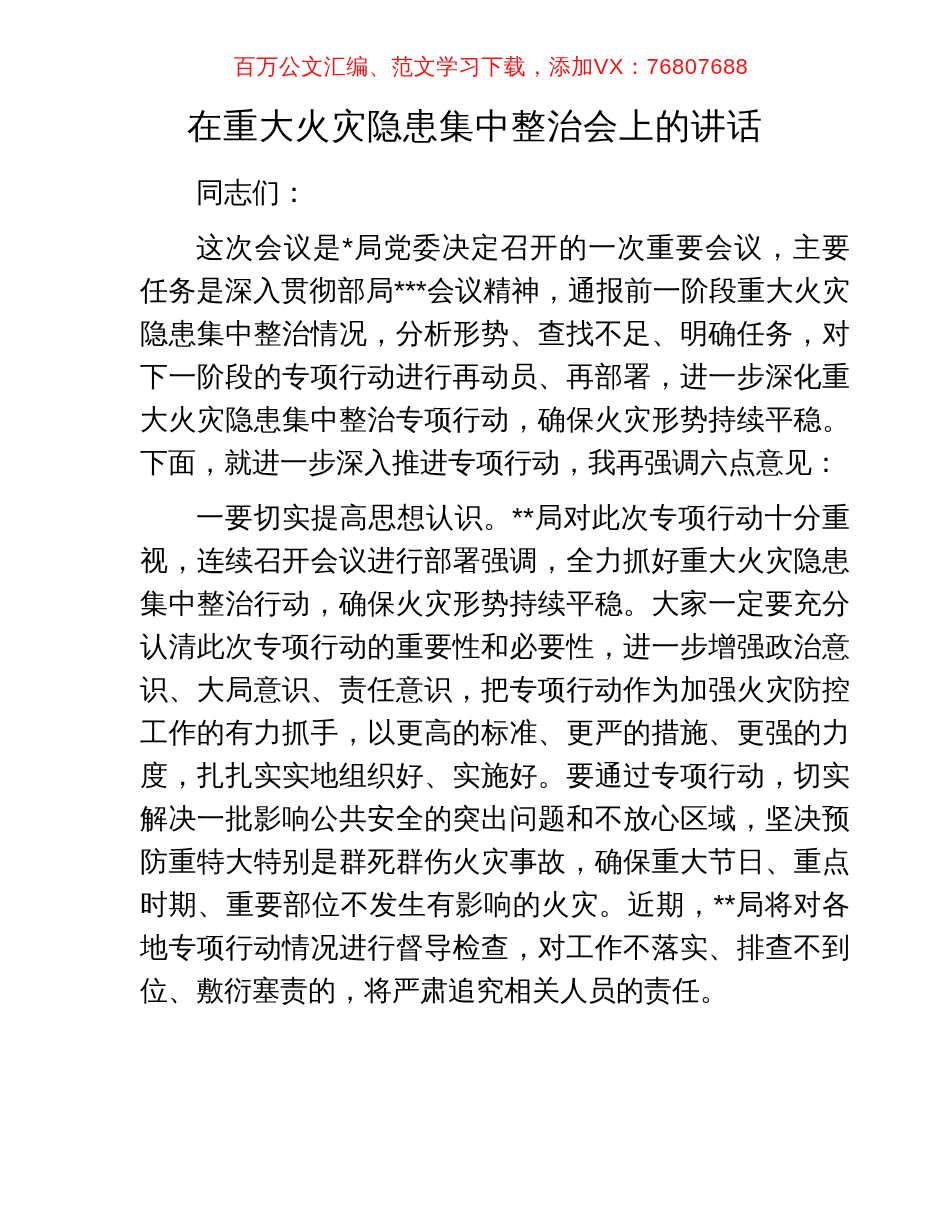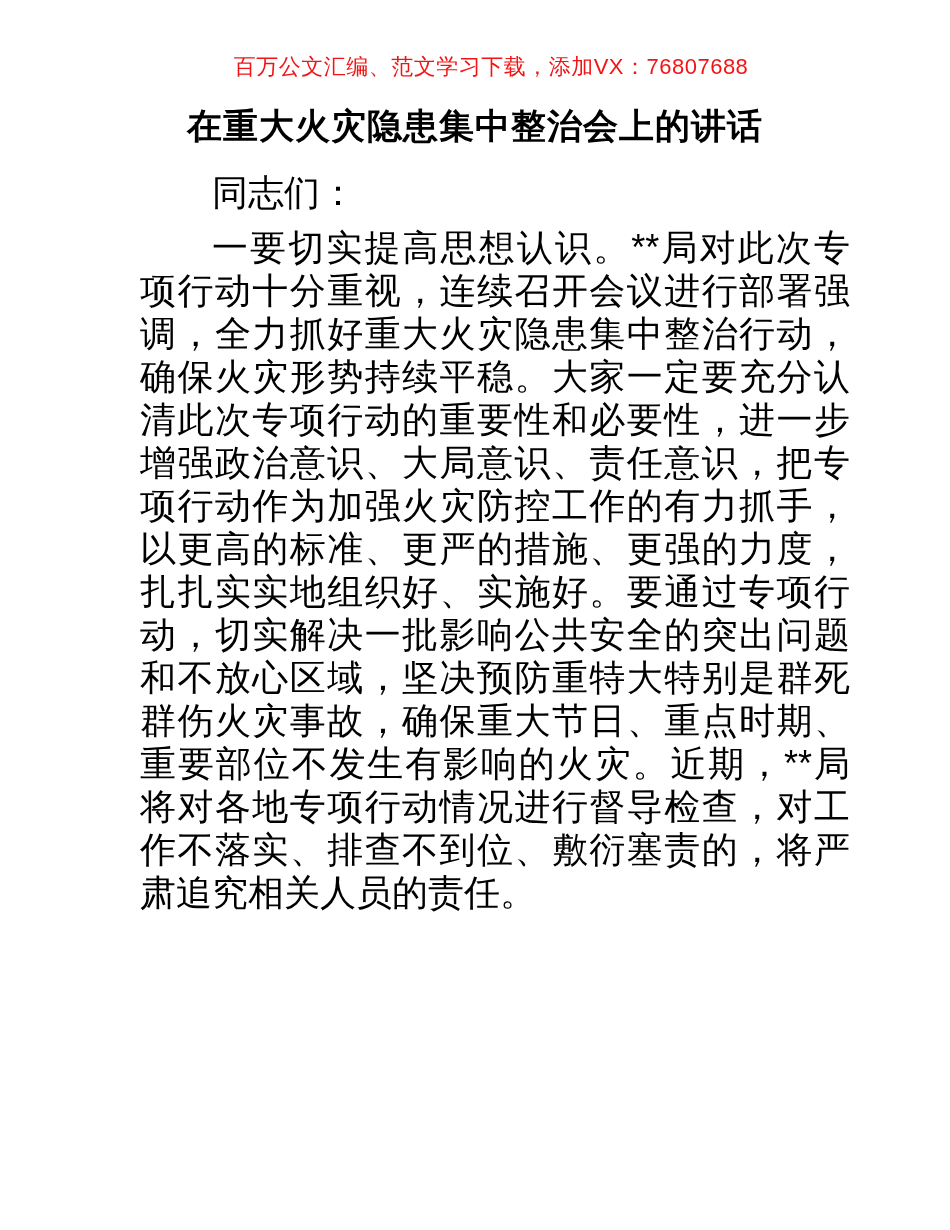--- a/index.html
+++ b/index.html
@@ -32,45 +32,46 @@
     padding-left: 16px;
   }
   .doc-title {
     position: absolute;
     top: 103px;
     left: 0;
     width: 950px;
     margin: 0;
     text-align: center;
     font-size: 35px;
-    font-weight: bold;
+    font-weight: normal;
     letter-spacing: 1px;
     color: #000000;
   }
   .content {
     position: absolute;
     top: 171px;
     left: 140px;
     width: 710px;
-    font-size: 36px;
+    font-size: 28px;
     line-height: 43px;
     text-align: justify;
     text-justify: inter-ideograph;
     color: #000000;
   }
   .content p {
     margin: 0 0 12px 0;
     text-indent: 2em;
   }
 </style>
 </head>
 <body>
 
 <div class="page">
   <div class="header-note">百万公文汇编、范文学习下载，添加VX：76807688</div>
 
   <h1 class="doc-title">在重大火灾隐患集中整治会上的讲话</h1>
 
   <div class="content">
     <p>同志们：</p>
+    <p>这次会议是*局党委决定召开的一次重要会议，主要任务是深入贯彻部局***会议精神，通报前一阶段重大火灾隐患集中整治情况，分析形势、查找不足、明确任务，对下一阶段的专项行动进行再动员、再部署，进一步深化重大火灾隐患集中整治专项行动，确保火灾形势持续平稳。下面，就进一步深入推进专项行动，我再强调六点意见：</p>
     <p>一要切实提高思想认识。**局对此次专项行动十分重视，连续召开会议进行部署强调，全力抓好重大火灾隐患集中整治行动，确保火灾形势持续平稳。大家一定要充分认清此次专项行动的重要性和必要性，进一步增强政治意识、大局意识、责任意识，把专项行动作为加强火灾防控工作的有力抓手，以更高的标准、更严的措施、更强的力度，扎扎实实地组织好、实施好。要通过专项行动，切实解决一批影响公共安全的突出问题和不放心区域，坚决预防重特大特别是群死群伤火灾事故，确保重大节日、重点时期、重要部位不发生有影响的火灾。近期，**局将对各地专项行动情况进行督导检查，对工作不落实、排查不到位、敷衍塞责的，将严肃追究相关人员的责任。</p>
   </div>
 </div>
 
 </body></html>

